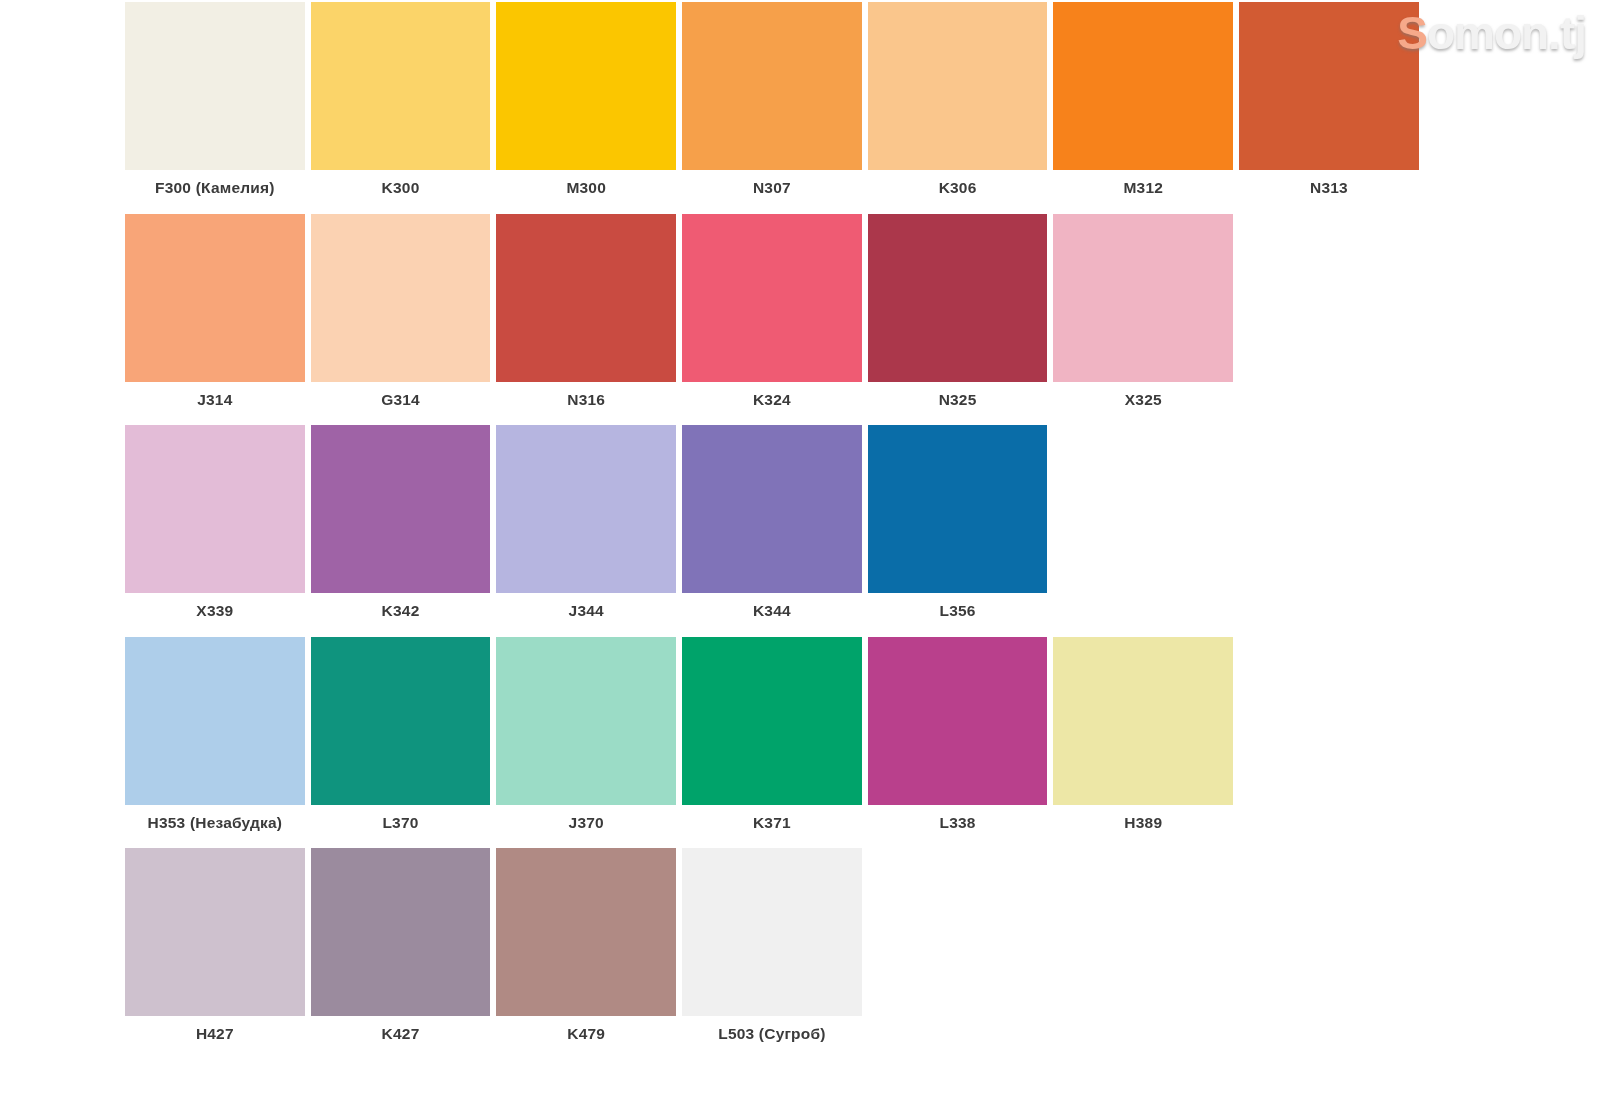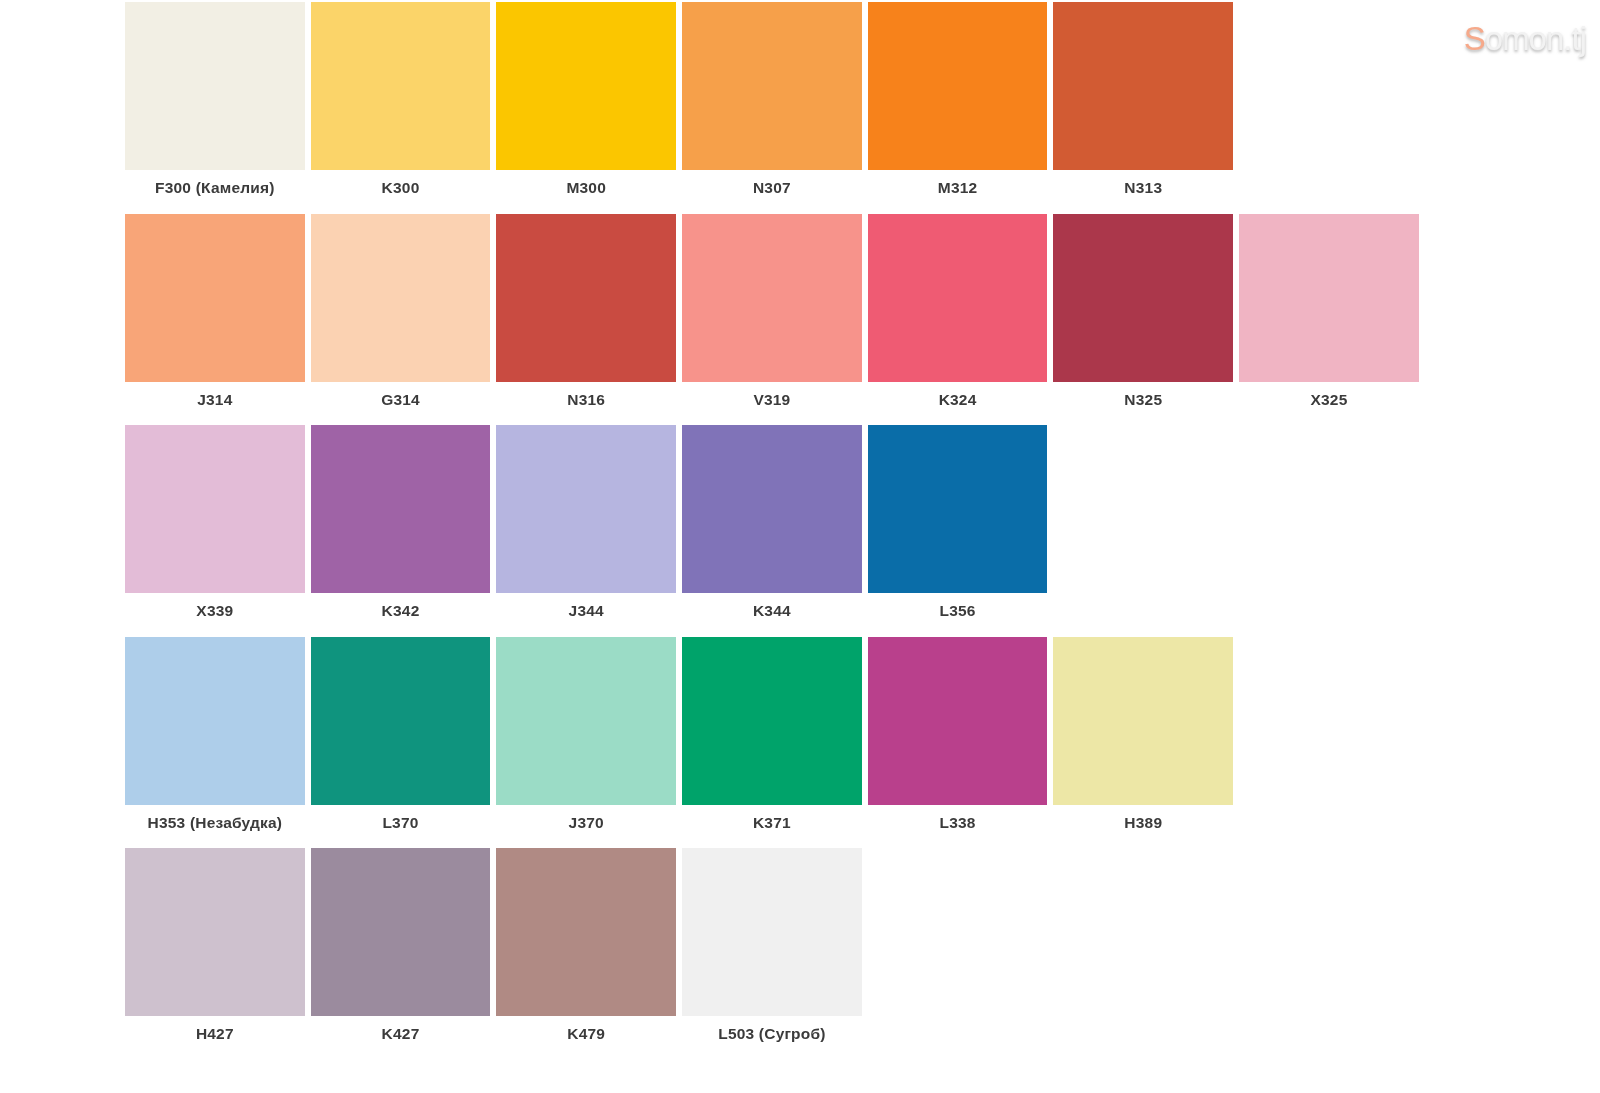--- a/index.html
+++ b/index.html
@@ -74,23 +74,23 @@
     letter-spacing: 0.2px;
     white-space: nowrap;
     overflow: hidden;
     font-family: "Liberation Sans", sans-serif;
   }
 
   
   #watermark {
     position: absolute;
     right: 14px;
-    top: 10px;
-    font-size: 33px;
-    font-weight: normal;
+    top: 4px;
+    font-size: 46px;
+    font-weight: bold;
     font-family: "Liberation Sans", sans-serif;
     letter-spacing: -1px;
     line-height: 58px;
     color: #f2f2f2;
     text-shadow: 0 2px 3px rgba(120,120,120,0.55);
     pointer-events: none;
     user-select: none;
     white-space: nowrap;
   }
   #watermark .wm-s {
@@ -115,20 +115,24 @@
       </div>
       <div class="swatch-cell">
         <div class="swatch-chip" style="background-color: rgb(251, 198, 0);"></div>
         <div class="swatch-label">M300</div>
       </div>
       <div class="swatch-cell">
         <div class="swatch-chip" style="background-color: rgb(246, 160, 74);"></div>
         <div class="swatch-label">N307</div>
       </div>
       <div class="swatch-cell">
+        <div class="swatch-chip" style="background-color: rgb(250, 198, 140);"></div>
+        <div class="swatch-label">K306</div>
+      </div>
+      <div class="swatch-cell">
         <div class="swatch-chip" style="background-color: rgb(247, 130, 27);"></div>
         <div class="swatch-label">M312</div>
       </div>
       <div class="swatch-cell">
         <div class="swatch-chip" style="background-color: rgb(210, 91, 51);"></div>
         <div class="swatch-label">N313</div>
       </div>
     </div>
 
     <div class="swatch-row">
@@ -136,24 +140,20 @@
         <div class="swatch-chip" style="background-color: rgb(248, 165, 120);"></div>
         <div class="swatch-label">J314</div>
       </div>
       <div class="swatch-cell">
         <div class="swatch-chip" style="background-color: rgb(251, 210, 178);"></div>
         <div class="swatch-label">G314</div>
       </div>
       <div class="swatch-cell">
         <div class="swatch-chip" style="background-color: rgb(201, 75, 65);"></div>
         <div class="swatch-label">N316</div>
-      </div>
-      <div class="swatch-cell">
-        <div class="swatch-chip" style="background-color: rgb(247, 147, 139);"></div>
-        <div class="swatch-label">V319</div>
       </div>
       <div class="swatch-cell">
         <div class="swatch-chip" style="background-color: rgb(239, 91, 115);"></div>
         <div class="swatch-label">K324</div>
       </div>
       <div class="swatch-cell">
         <div class="swatch-chip" style="background-color: rgb(171, 55, 75);"></div>
         <div class="swatch-label">N325</div>
       </div>
       <div class="swatch-cell">

